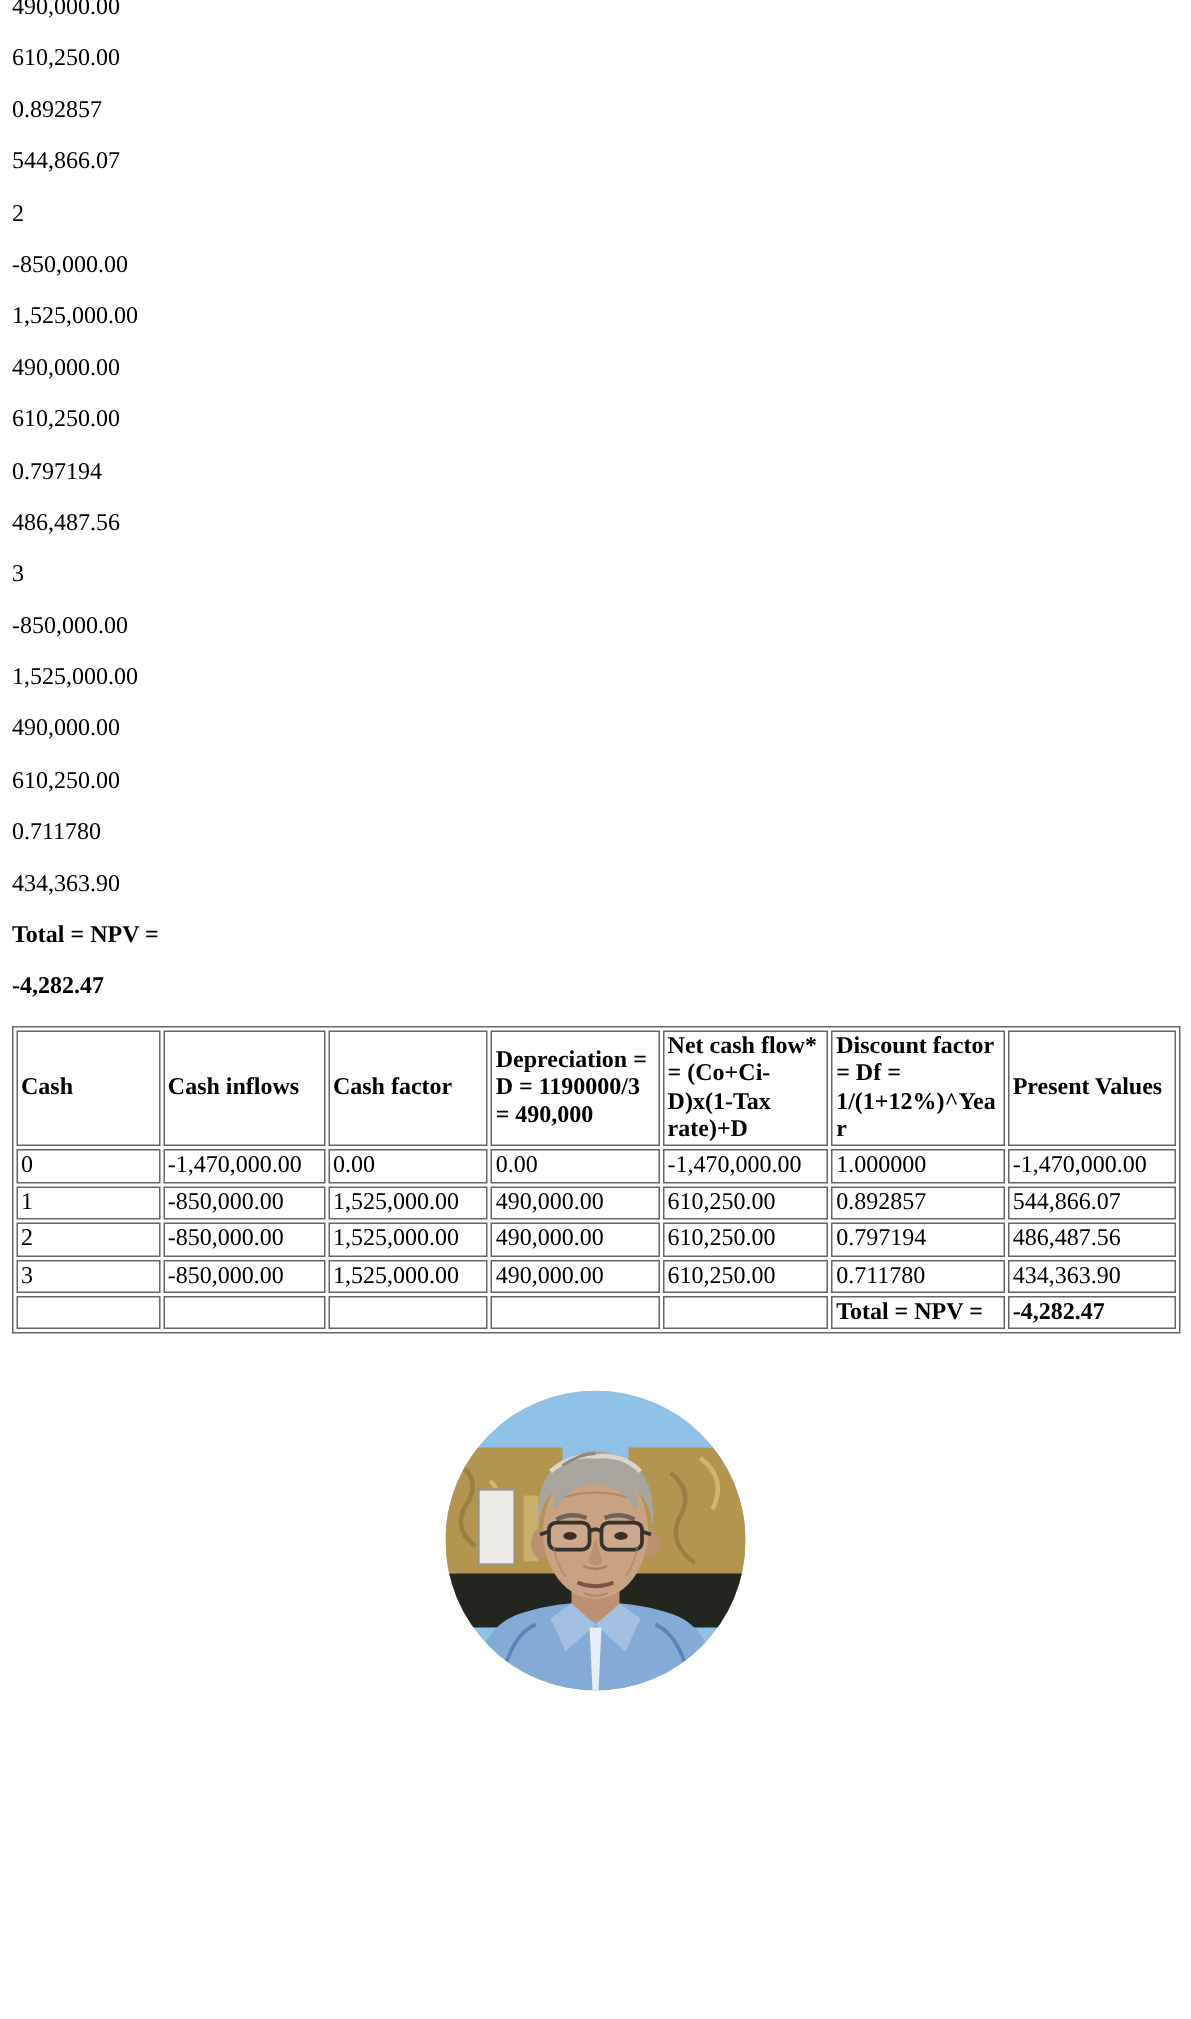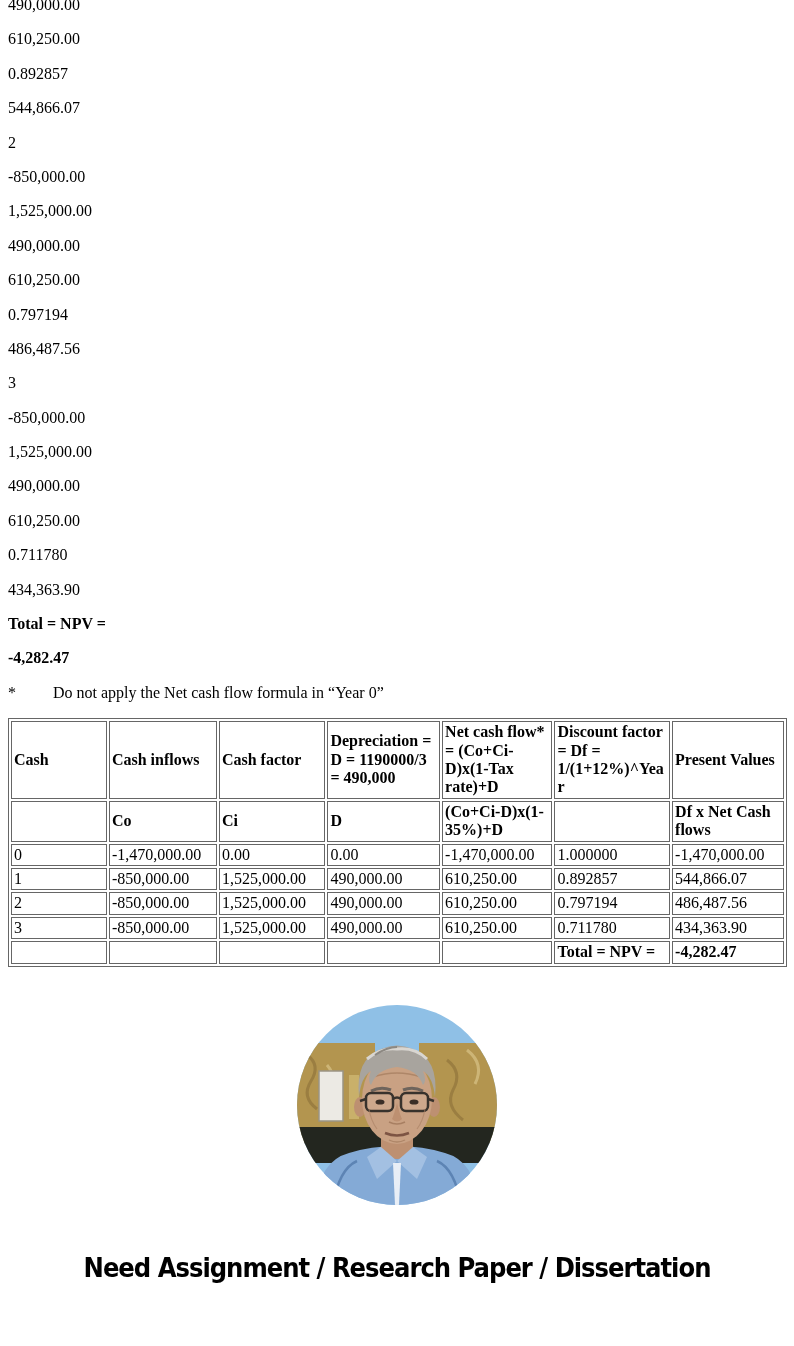--- a/index.html
+++ b/index.html
@@ -91,21 +91,20 @@
   <p>-850,000.00</p>
   <p>1,525,000.00</p>
   <p>490,000.00</p>
   <p>610,250.00</p>
   <p>0.711780</p>
   <p>434,363.90</p>
 
   <p class="bold">Total = NPV =</p>
   <p class="bold">-4,282.47</p>
 
-  <p><span class="footnote-marker">*</span><span>Do not apply the Net cash flow formula in “Year 0”</span></p>
 
   <table class="npv">
     <colgroup>
       <col style="width:12.6%">
       <col style="width:14.2%">
       <col style="width:14.0%">
       <col style="width:14.8%">
       <col style="width:14.5%">
       <col style="width:15.2%">
       <col style="width:14.7%">
@@ -114,29 +113,20 @@
       <tr>
         <th>Cash</th>
         <th>Cash inflows</th>
         <th>Cash factor</th>
         <th>Depreciation = D = 1190000/3 = 490,000</th>
         <th>Net cash flow* = (Co+Ci-D)x(1-Tax rate)+D</th>
         <th>Discount factor = Df = 1/(1+12%)^Year</th>
         <th>Present Values</th>
       </tr>
       <tr>
-        <th></th>
-        <th>Co</th>
-        <th>Ci</th>
-        <th>D</th>
-        <th>(Co+Ci-D)x(1-35%)+D</th>
-        <th></th>
-        <th>Df x Net Cash flows</th>
-      </tr>
-      <tr>
         <td>0</td>
         <td>-1,470,000.00</td>
         <td>0.00</td>
         <td>0.00</td>
         <td>-1,470,000.00</td>
         <td>1.000000</td>
         <td>-1,470,000.00</td>
       </tr>
       <tr>
         <td>1</td>
@@ -239,16 +229,15 @@
         <path d="M88,128 q12,5 24,0" stroke="#7d5443" stroke-width="2.5" fill="none"></path>
         <path d="M92,135 q8,4 16,0" stroke="#a87f62" stroke-width="1.3" fill="none" opacity="0.8"></path>
 
         <path d="M72,104 q2,12 8,20" stroke="#a87f62" stroke-width="1.2" fill="none" opacity="0.6"></path>
         <path d="M128,104 q-2,12 -8,20" stroke="#a87f62" stroke-width="1.2" fill="none" opacity="0.6"></path>
       </g>
     </svg>
   </div>
 
   <div class="promo">
-    <div>Need Assignment / Research Paper / Dissertation</div>
   </div>
 
 </div>
 
 </body></html>

